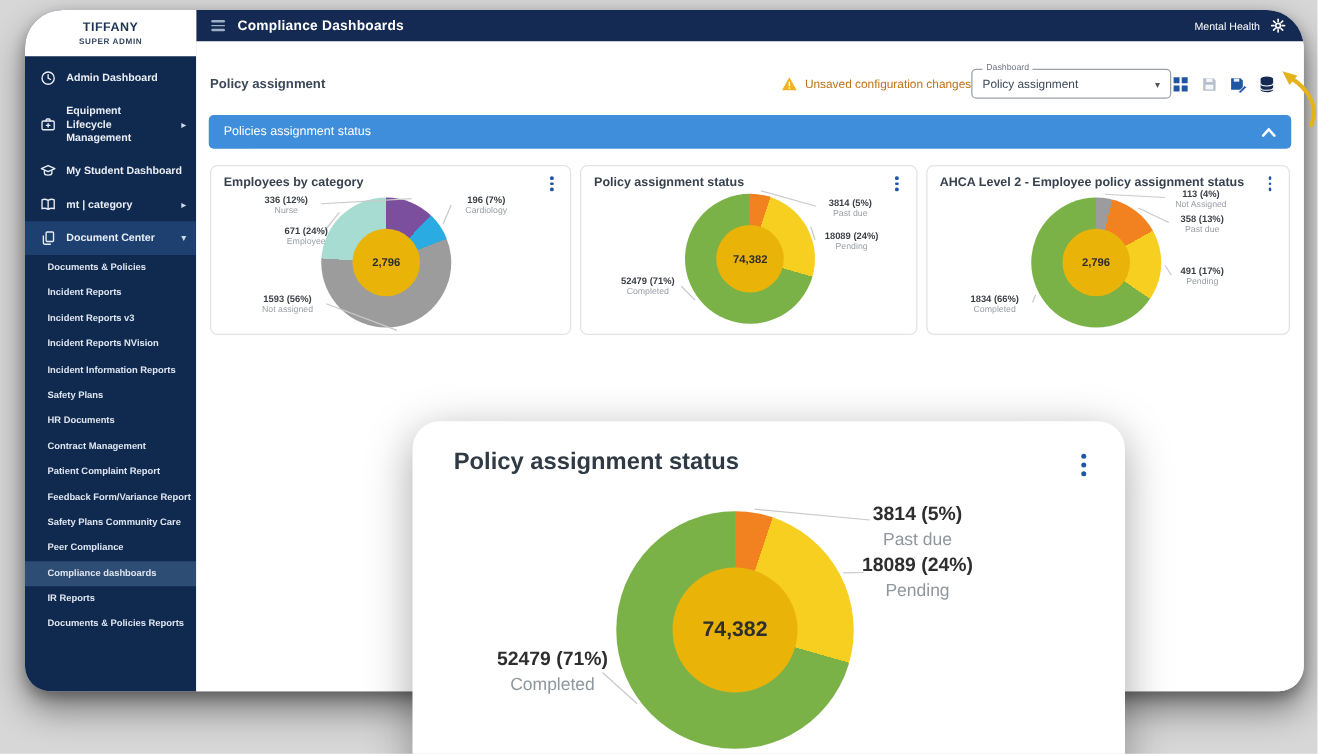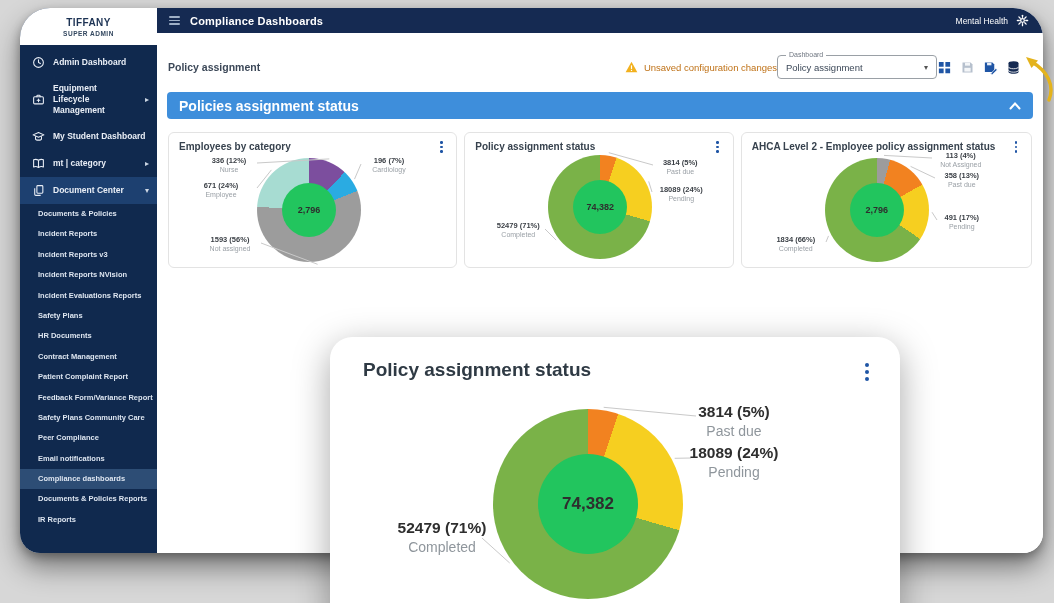--- a/index.html
+++ b/index.html
@@ -72,36 +72,36 @@
   }
   .dd-value{ font-size:9.5px; color:#3c4858; flex:1;}
   .dd-caret{ font-size:8px; color:#555;}
   .tool-icons{ display:flex; align-items:center; gap:8px;}
   .tool-icons .ticon{ width:15px; height:15px; cursor:pointer; display:flex;}
   
   .section-bar{
     margin:13px 10px 0 10px; height:27px; background:#3e8edb; border-radius:4px;
     display:flex; align-items:center; padding:0 12px; cursor:pointer;
   }
-  .section-label{ color:#fff; font-size:14px; font-weight:bold; flex:1;}
+  .section-label{ color:#fff; font-size:10px; font-weight:normal; flex:1;}
   .chev-up{ width:12px; height:8px;}
   
   .cards{ display:flex; gap:7px; margin:13px 11px 0 11px;}
   .card{
     position:relative; height:136px; background:#fff; border:1px solid #e3e3e3;
     border-radius:6px; overflow:hidden;
   }
   .card.c0{ width:293px;} .card.c1{ width:273px;} .card.c2{ width:295px;}
   .card-title{ position:absolute; left:10px; top:8px; font-size:10px; font-weight:bold; color:#37424e; z-index:3;}
   .kebab{ position:absolute; right:10px; top:8px; width:10px; display:flex; flex-direction:column; gap:2px; align-items:center; cursor:pointer; z-index:3;}
   .kebab i{ width:2.6px; height:2.6px; border-radius:50%; background:#1f55a5;}
   .chart-area{ position:absolute; left:0; top:0; }
   .chart-area svg.leads{ position:absolute; left:0; top:0; z-index:1;}
   .donut{ position:absolute; border-radius:50%; z-index:0;}
-  .hole{ position:absolute; background:#22c55e; border-radius:50%; display:flex; align-items:center; justify-content:center; z-index:2;}
+  .hole{ position:absolute; background:#eab308; border-radius:50%; display:flex; align-items:center; justify-content:center; z-index:2;}
   .center-total{ font-weight:bold; color:#2e2e2e;}
   .chart-area.small .center-total{ font-size:9px;}
   .dlabel{ position:absolute; transform:translate(-50%,-50%); text-align:center; z-index:2; white-space:nowrap;}
   .chart-area.small .dl-val{ font-size:7.5px; font-weight:bold; color:#3a3f45;}
   .chart-area.small .dl-cat{ font-size:7px; color:#9aa0a6; margin-top:1px;}
   
   .overlay-card{
     position:absolute; left:330px; top:337px; width:570px; height:300px;
     background:#fff; border-radius:22px; z-index:20;
     box-shadow:0 10px 36px rgba(0,0,0,.35);
@@ -174,32 +174,31 @@
           </span>
           <span class="nlabel">Document Center</span>
           <span class="chev">▾</span>
         </div>
       </div>
     <div class="subnav" id="subnav-list">
         <div class="sub-item">Documents &amp; Policies</div>
         <div class="sub-item">Incident Reports</div>
         <div class="sub-item">Incident Reports v3</div>
         <div class="sub-item">Incident Reports NVision</div>
-        <div class="sub-item">Incident Evaluations Reports</div>
+        <div class="sub-item">Incident Information Reports</div>
         <div class="sub-item">Safety Plans</div>
         <div class="sub-item">HR Documents</div>
         <div class="sub-item">Contract Management</div>
         <div class="sub-item">Patient Complaint Report</div>
         <div class="sub-item">Feedback Form/Variance Report</div>
         <div class="sub-item">Safety Plans Community Care</div>
         <div class="sub-item">Peer Compliance</div>
-        <div class="sub-item">Email notifications</div>
         <div class="sub-item active">Compliance dashboards</div>
+        <div class="sub-item">IR Reports</div>
         <div class="sub-item">Documents &amp; Policies Reports</div>
-        <div class="sub-item">IR Reports</div>
       </div>
   </div>
 
   <div class="main">
     <div class="topbar">
       <div class="hamburger">
           <span></span>
           <span></span>
           <span></span>
         </div>
@@ -288,21 +287,21 @@
               <div class="dl-cat">Nurse</div>
             </div>
             <div class="dlabel" style="left: 220px; top: 31px;">
               <div class="dl-val">196 (7%)</div>
               <div class="dl-cat">Cardiology</div>
             </div>
             <div class="dlabel" style="left: 61px; top: 110px;">
               <div class="dl-val">1593 (56%)</div>
               <div class="dl-cat">Not assigned</div>
             </div>
-            <div class="dlabel" style="left: 52px; top: 56px;">
+            <div class="dlabel" style="left: 76px; top: 56px;">
               <div class="dl-val">671 (24%)</div>
               <div class="dl-cat">Employee</div>
             </div>
           </div>
       </div>
       <div class="card c1">
         <div class="card-title">Policy assignment status</div>
         <div class="kebab">
             <i></i>
             <i></i>

